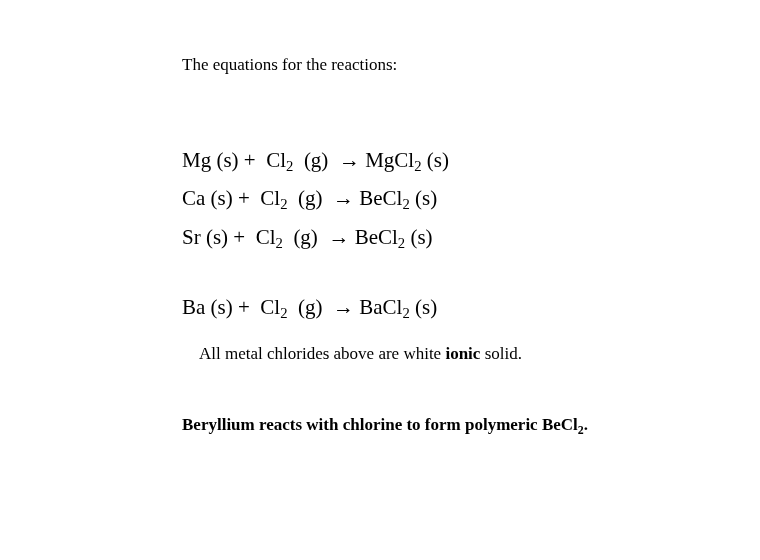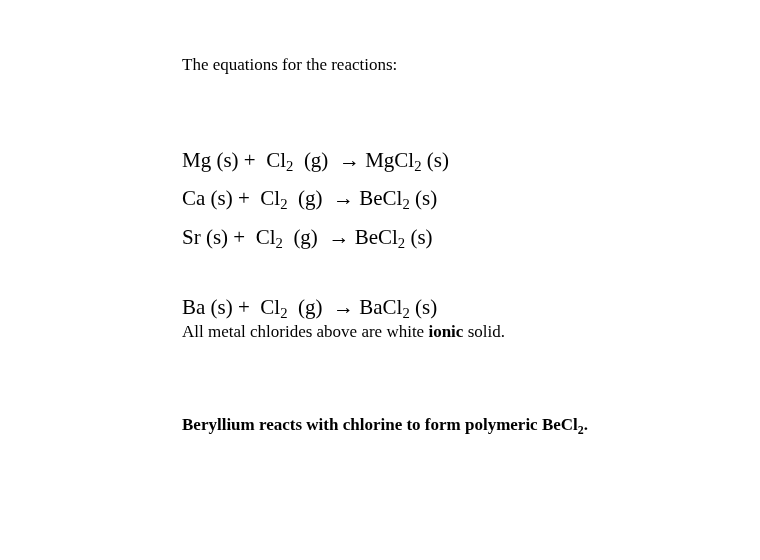--- a/index.html
+++ b/index.html
@@ -45,15 +45,15 @@
 
 <div class="line eq" style="top:263px;margin-top:32px;">
   <span>Ba (s) +</span>&nbsp;
   <span><span>Cl</span><sub>2</sub></span>&nbsp;
   <span>(g)</span>&nbsp;
   <span>→</span>
   <span><span>BaCl</span><sub>2</sub></span>
   <span>(s)</span>
 </div>
 
-<div class="line" style="top:322px;"><span>All metal chlorides above are white </span><b>ionic</b><span> solid.</span></div>
+<div class="line" style="top:344px;margin-left:17px;"><span>All metal chlorides above are white </span><b>ionic</b><span> solid.</span></div>
 
 <div class="line" style="top:415px;font-weight:bold;"><span>Beryllium reacts with chlorine to form polymeric BeCl</span><sub>2</sub><span>.</span></div>
 
 </body></html>

